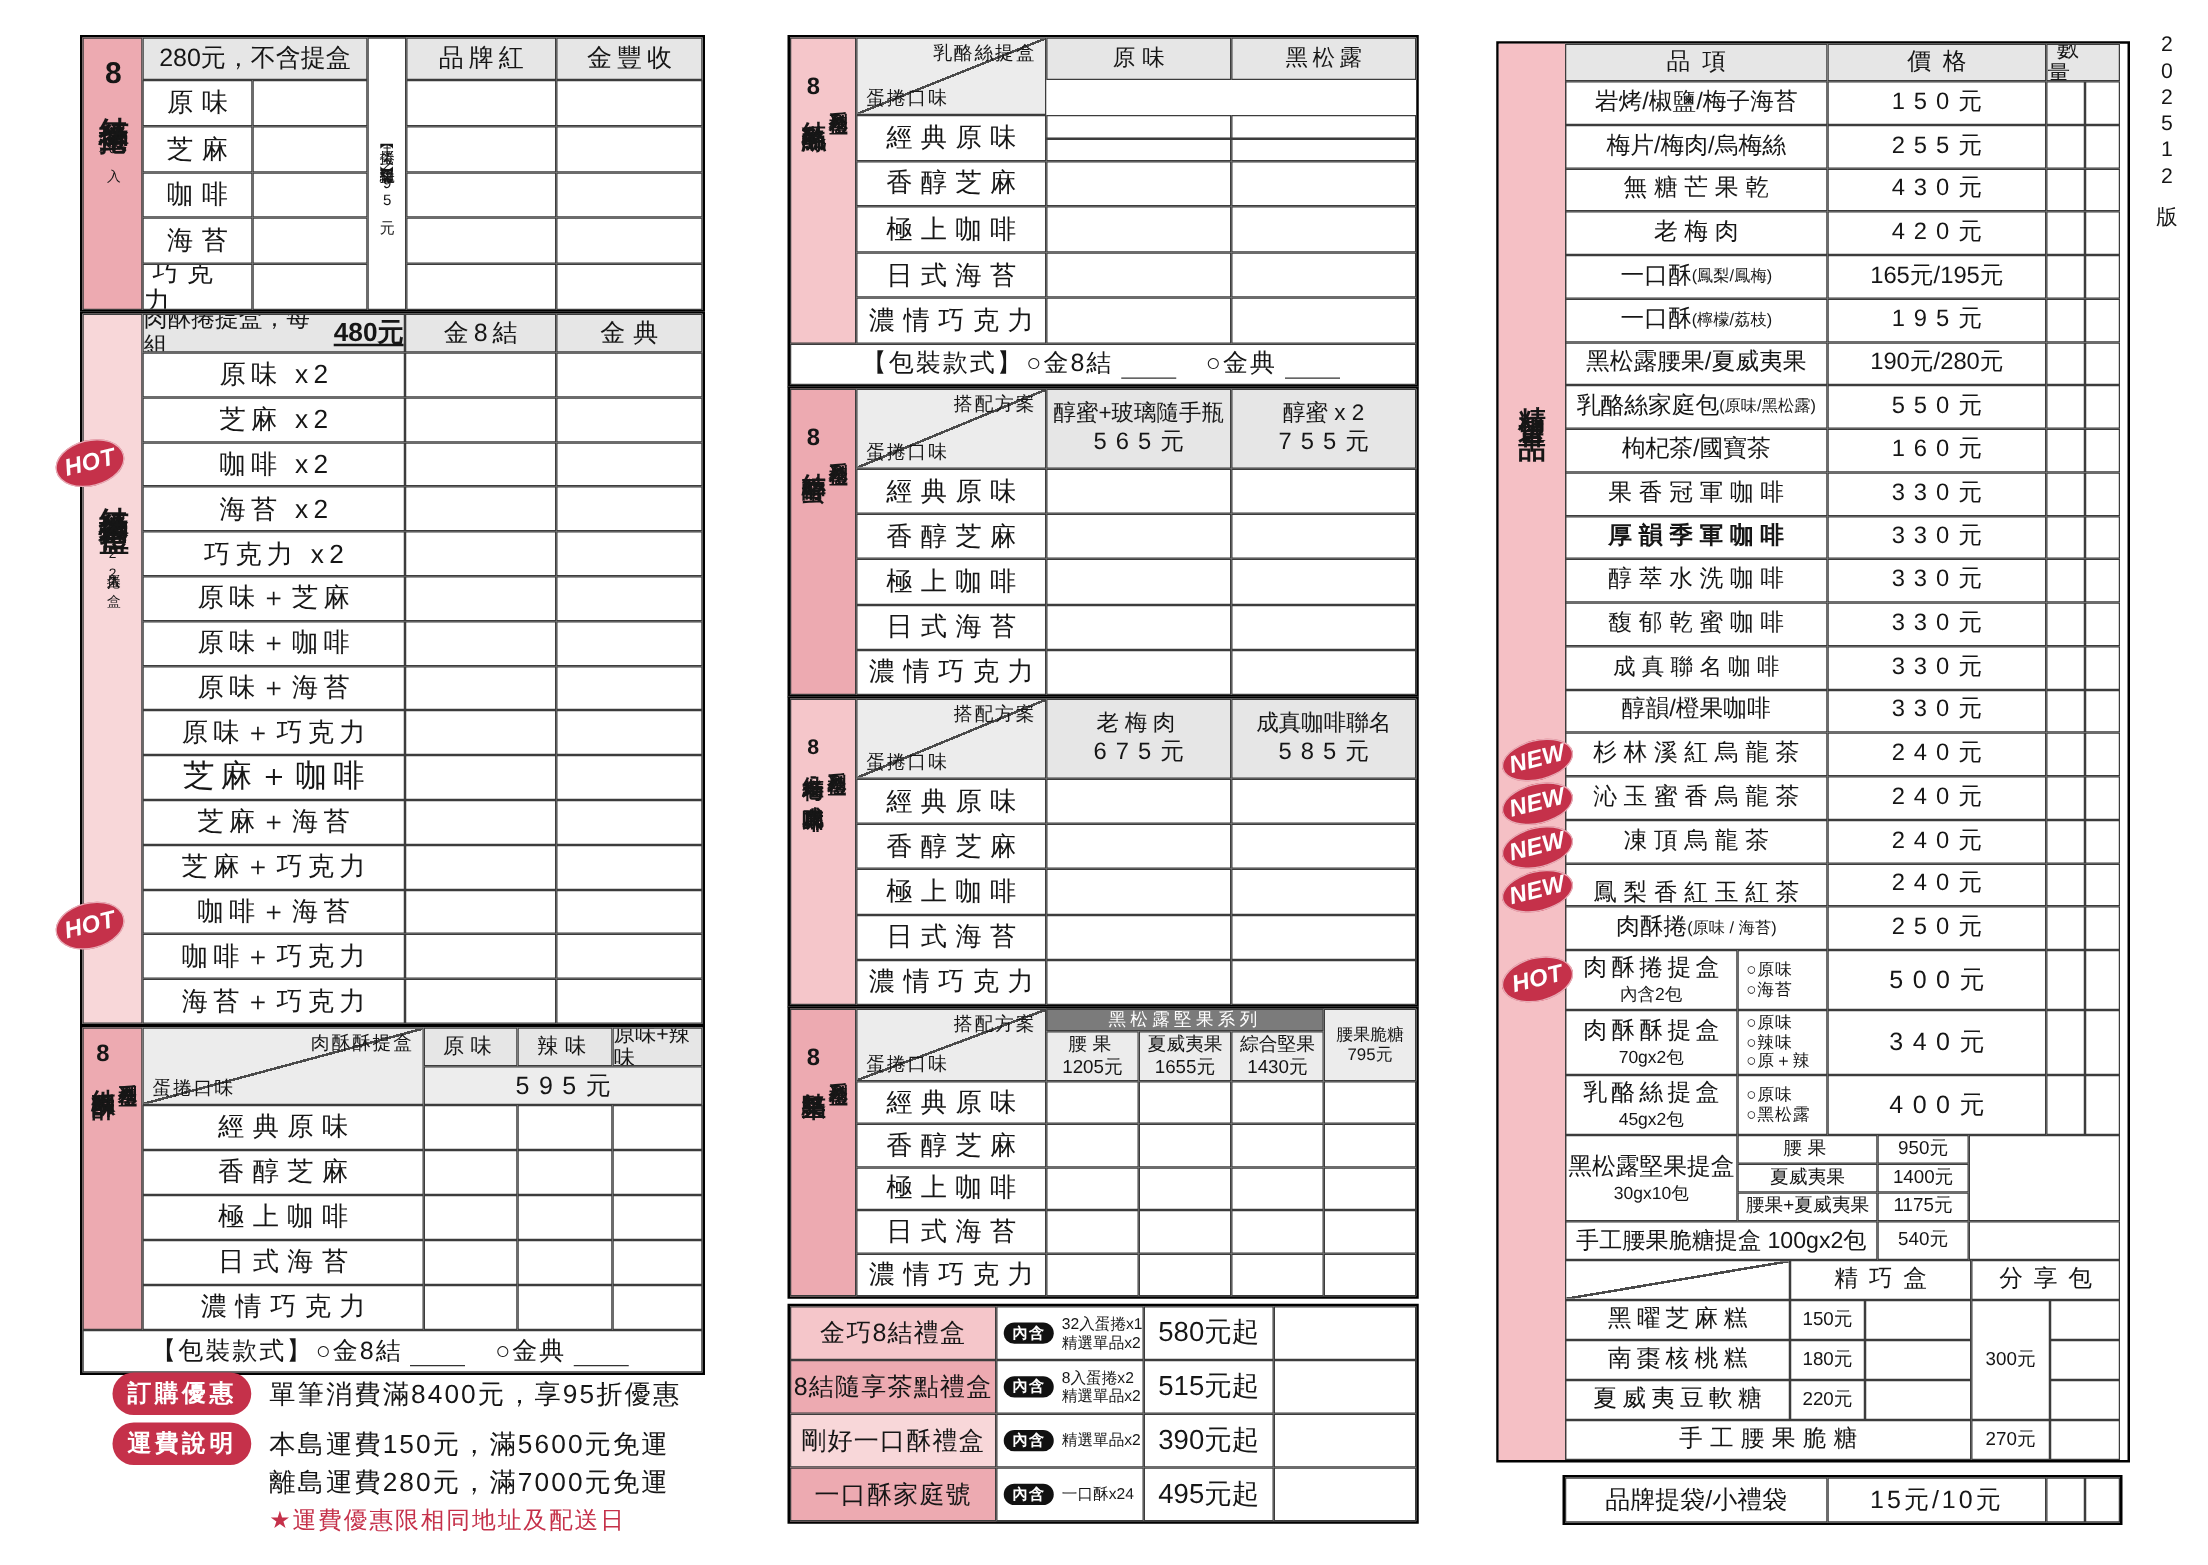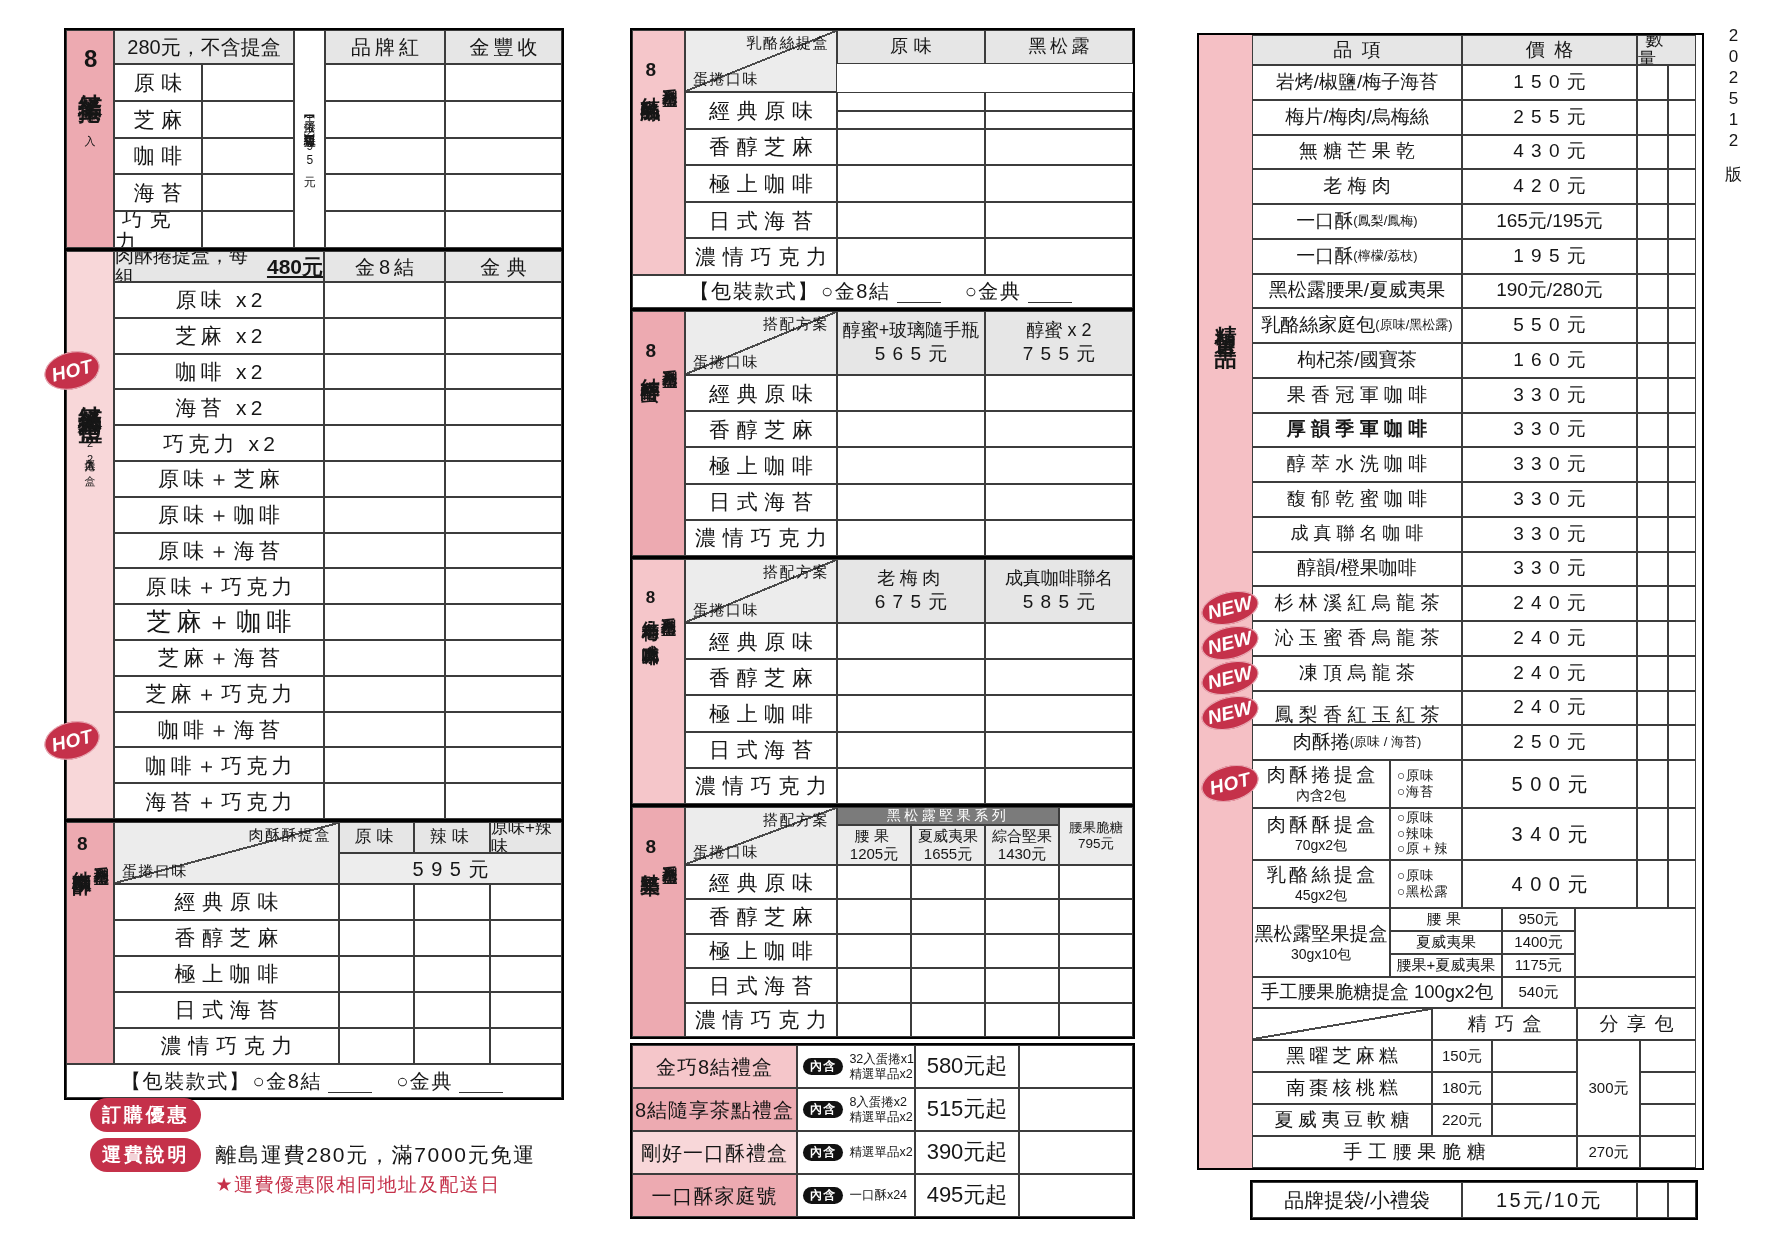--- a/index.html
+++ b/index.html
@@ -176,24 +176,26 @@
         <div style="display: inline;">【包裝款式】</div>
         <div style="display: inline;">○金8結</div>
         <div class="blank"></div>
         <div style="display: inline; margin-left: 18px;">○金典</div>
         <div class="blank"></div>
       </div>
     </div>
 
   <div class="note-row" style="left:90px;top:1098px;">
     <span class="pill">訂購優惠</span>
+    <span class="ntext">單筆消費滿8400元，享95折優惠</span>
   </div>
   <div class="note-row" style="left:90px;top:1138px;">
     <span class="pill">運費說明</span>
     <span>
+      <div class="ntext">本島運費150元，滿5600元免運</div>
       <div class="ntext">離島運費280元，滿7000元免運</div>
       <div class="ntext red" style="font-size:19px;">★運費優惠限相同地址及配送日</div>
     </span>
   </div>
 
   <div id="m1" class="tbl" style="left:630px;top:28px;grid-template-columns:53px 152px 148px 148px;grid-template-rows:34px 28px repeat(5,36.6px) 33px;">
       <div class="c band" style="grid-area: 1 / 1 / 8 / 2; background: rgb(245, 198, 202); flex-direction: row; align-items: flex-start; justify-content: center; padding-top: 28px; gap: 1px;">
         <div class="vtxt side-mid">8結乳酪絲</div>
         <div class="vtxt side-sub" style="margin-top: 18px;">系列禮盒</div>
       </div>

